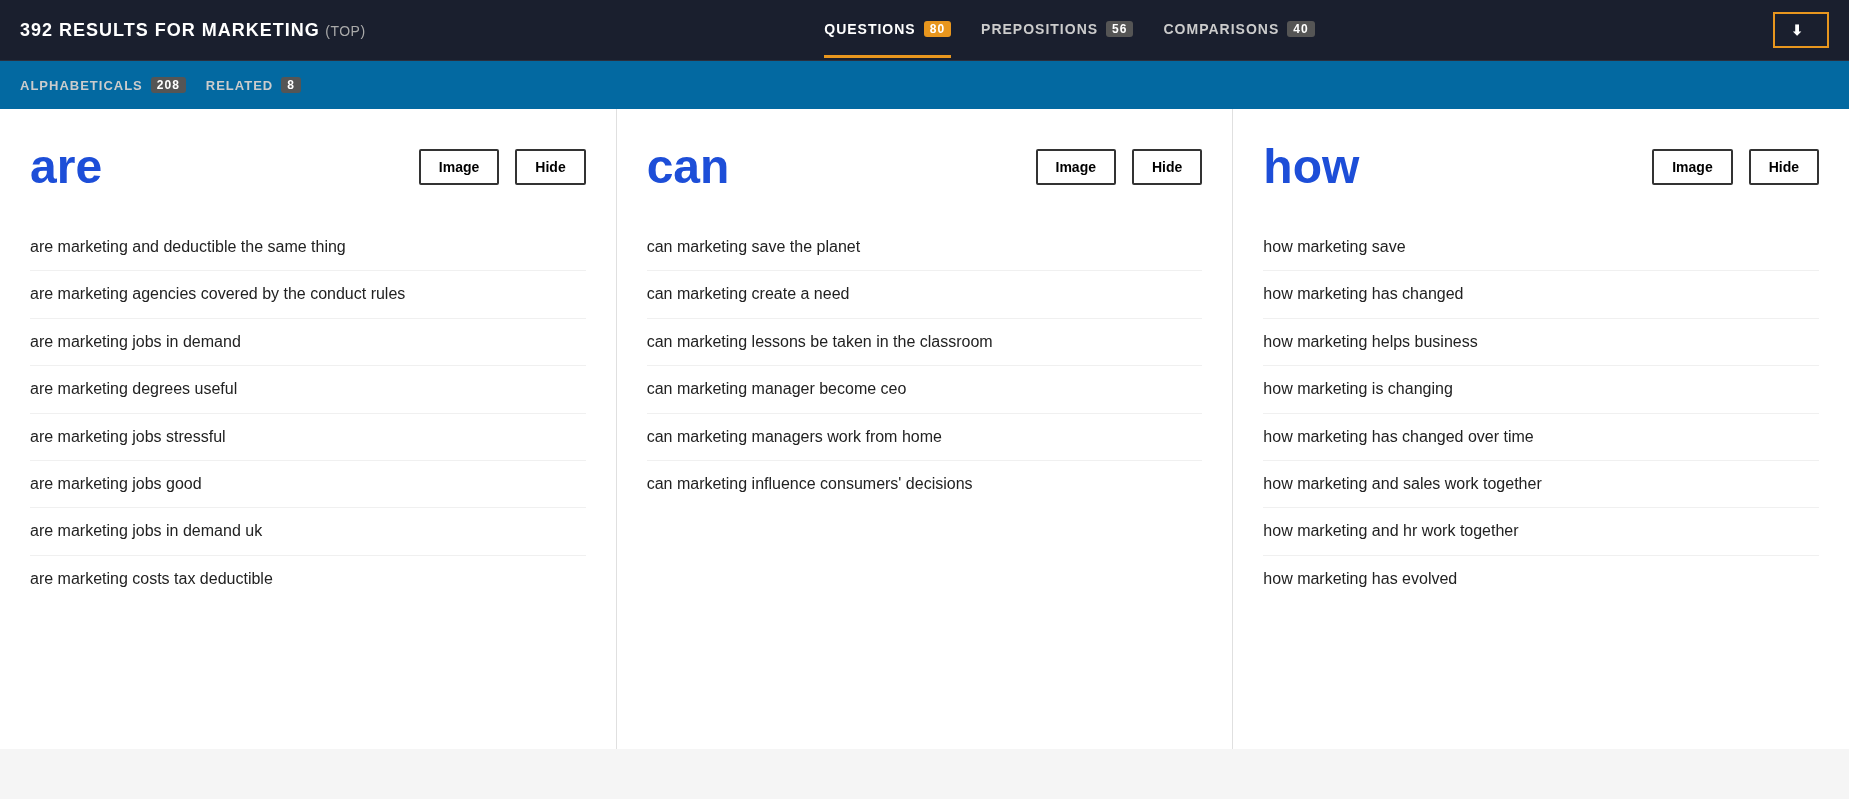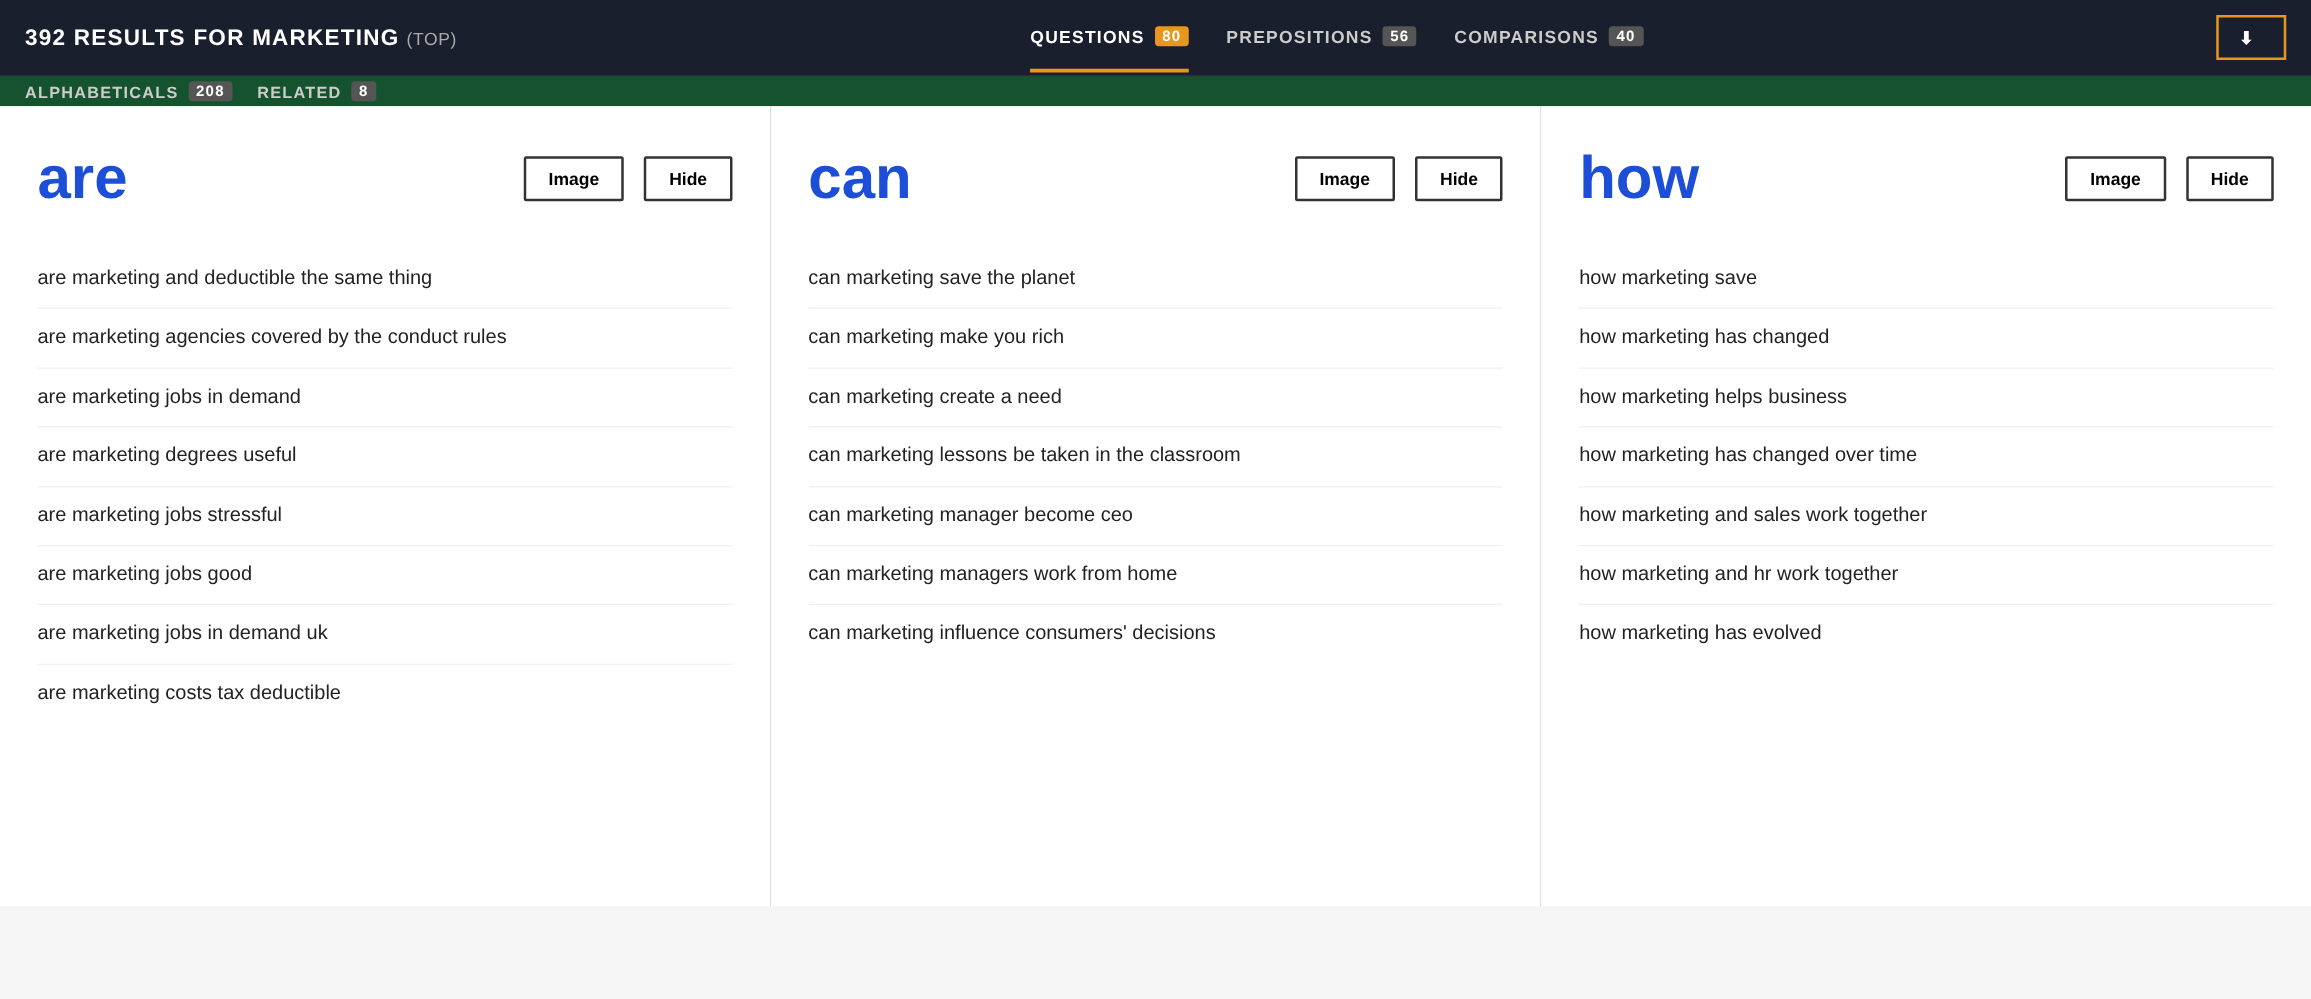--- a/index.html
+++ b/index.html
@@ -68,23 +68,23 @@
       font-size: 14px;
       font-weight: 600;
       display: flex;
       align-items: center;
       gap: 8px;
       white-space: nowrap;
     }
 
     
     .subheader {
-      background: #14532d;
-      color: #fff;
-      padding: 4px 20px;
+      background: #0369a1;
+      color: #fff;
+      padding: 16px 20px;
       display: flex;
       gap: 20px;
       border-top: 1px solid #2a2f3e;
     }
     .sub-tab {
       display: flex;
       align-items: center;
       gap: 8px;
       cursor: pointer;
       font-size: 13px;
@@ -213,37 +213,37 @@
       </div>
     </div>
     <div class="column">
       <div class="col-header">
         <div class="col-title">can</div>
         <button class="col-btn">Image</button>
         <button class="col-btn">Hide</button>
       </div>
       <div class="item-list">
         <div class="list-item">can marketing save the planet</div>
-        <div class="list-item">can marketing make you rich</div>
         <div class="list-item">can marketing create a need</div>
         <div class="list-item">can marketing lessons be taken in the classroom</div>
         <div class="list-item">can marketing manager become ceo</div>
         <div class="list-item">can marketing managers work from home</div>
         <div class="list-item">can marketing influence consumers' decisions</div>
       </div>
     </div>
     <div class="column">
       <div class="col-header">
         <div class="col-title">how</div>
         <button class="col-btn">Image</button>
         <button class="col-btn">Hide</button>
       </div>
       <div class="item-list">
         <div class="list-item">how marketing save</div>
         <div class="list-item">how marketing has changed</div>
         <div class="list-item">how marketing helps business</div>
+        <div class="list-item">how marketing is changing</div>
         <div class="list-item">how marketing has changed over time</div>
         <div class="list-item">how marketing and sales work together</div>
         <div class="list-item">how marketing and hr work together</div>
         <div class="list-item">how marketing has evolved</div>
       </div>
     </div>
   </div>
 
 </body></html>

